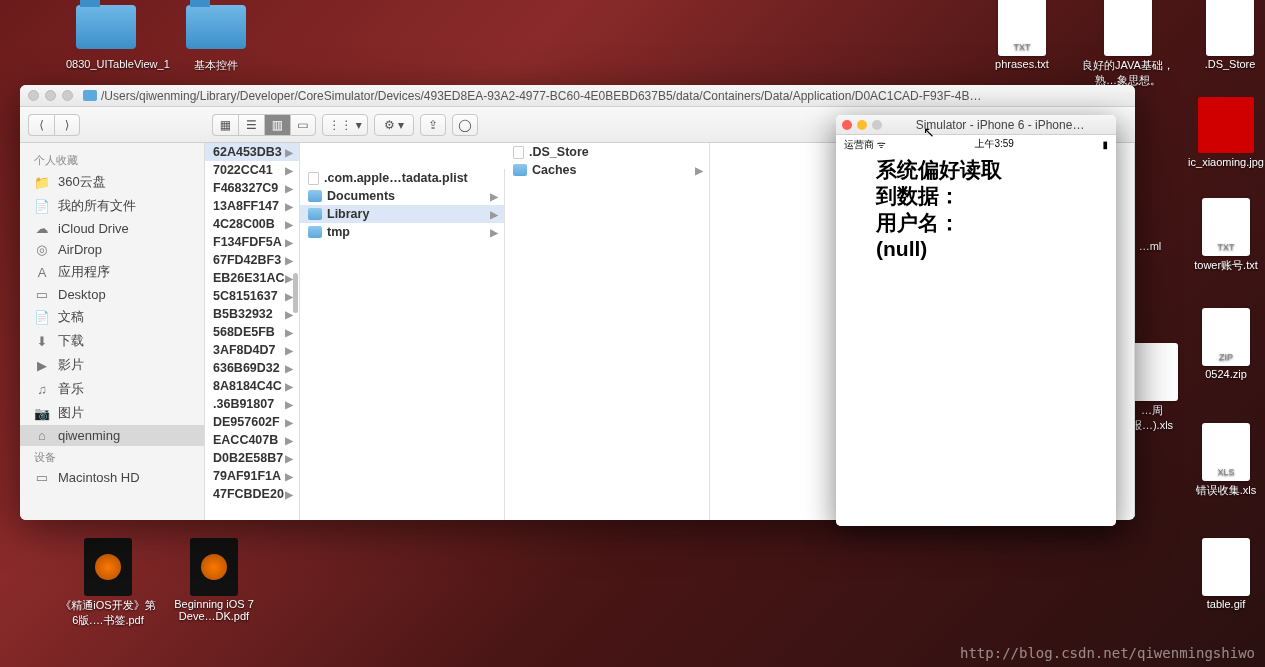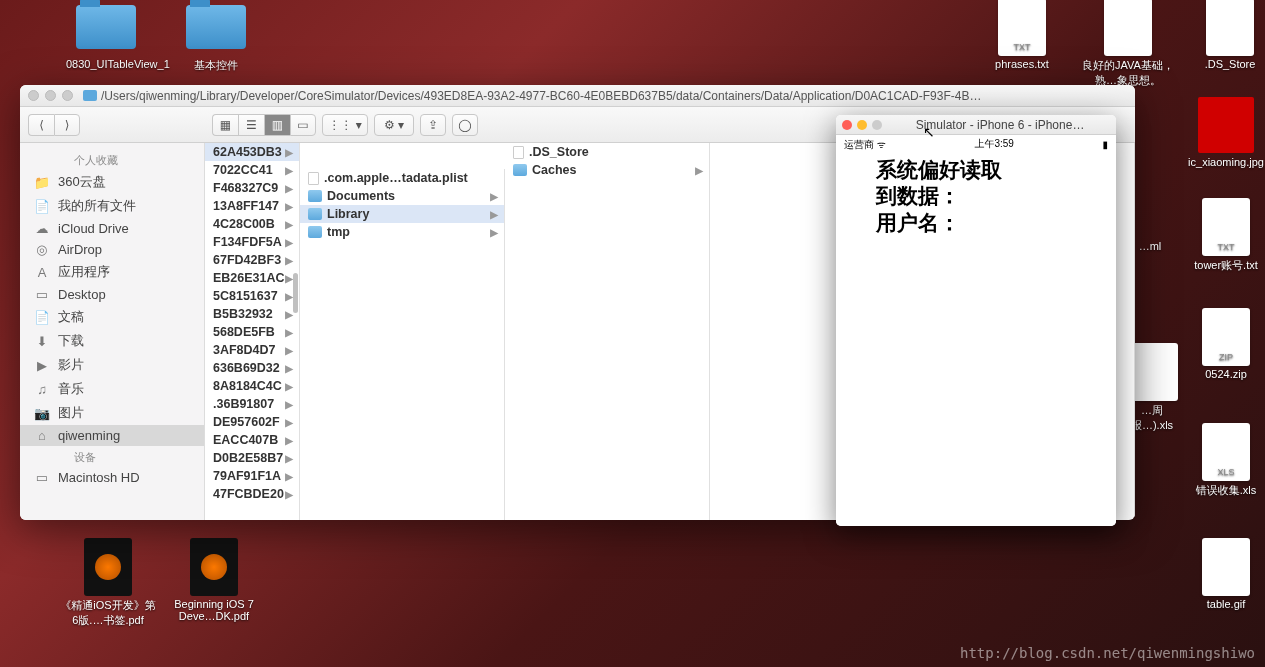--- a/index.html
+++ b/index.html
@@ -27,21 +27,21 @@
 .tb-btn { height: 22px; min-width: 26px; background: linear-gradient(#fdfdfd,#f0f0f0); border: 1px solid #c8c8c8; border-radius: 4px; display: flex; align-items: center; justify-content: center; font-size: 12px; color: #555; cursor: pointer; }
 .tb-group { display: flex; }
 .tb-group .tb-btn { border-radius: 0; border-right-width: 0; }
 .tb-group .tb-btn:first-child { border-radius: 4px 0 0 4px; }
 .tb-group .tb-btn:last-child { border-radius: 0 4px 4px 0; border-right-width: 1px; }
 .tb-btn.active { background: #888; color: #fff; }
 .tb-spacer { flex: 1; }
 
 .finder-body { flex: 1; display: flex; overflow: hidden; }
 .sidebar { width: 185px; background: #f5f4f5; border-right: 1px solid #dcdcdc; padding: 6px 0; overflow-y: auto; font-size: 13px; }
-.sb-header { font-size: 11px; color: #8a8a8a; padding: 4px 14px 2px; margin-left: 40px; }
+.sb-header { font-size: 11px; color: #8a8a8a; padding: 4px 14px 2px; }
 .sb-item { display: flex; align-items: center; gap: 8px; padding: 3px 14px; color: #444; cursor: pointer; }
 .sb-item.selected { background: #d8d8d8; }
 .sb-icon { width: 16px; height: 14px; display:inline-flex; align-items:center; justify-content:center; color:#7a7a7a; font-size:13px; }
 
 .columns { flex: 1; display: flex; overflow: hidden; font-weight: bold; }
 .col { border-right: 1px solid #e0e0e0; overflow-y: auto; font-size: 12.5px; color: #333; position: relative; }
 .col-row { display: flex; align-items: center; padding: 2px 6px 2px 8px; height: 18px; cursor: pointer; white-space: nowrap; }
 .col-row.selected { background: #dbe6f6; }
 .col-row .arrow { margin-left: auto; color: #999; font-size: 10px; }
 .col-icon { width: 14px; height: 12px; margin-right: 5px; flex-shrink: 0; }
@@ -389,18 +389,19 @@
   <div class="sim-statusbar">
     <span><span>运营商</span> <span>ᯤ</span></span>
     <span>上午3:59</span>
     <span>▮</span>
   </div>
   <div class="sim-content">
     <div class="sim-text">
       <div>系统偏好读取</div>
       <div>到数据：</div>
       <div>用户名：</div>
+      <div>(null)</div>
     </div>
   </div>
 </div>
 
 <div class="cursor-arrow">↖</div>
 <div class="watermark">http://blog.csdn.net/qiwenmingshiwo</div>
 
 </body></html>

